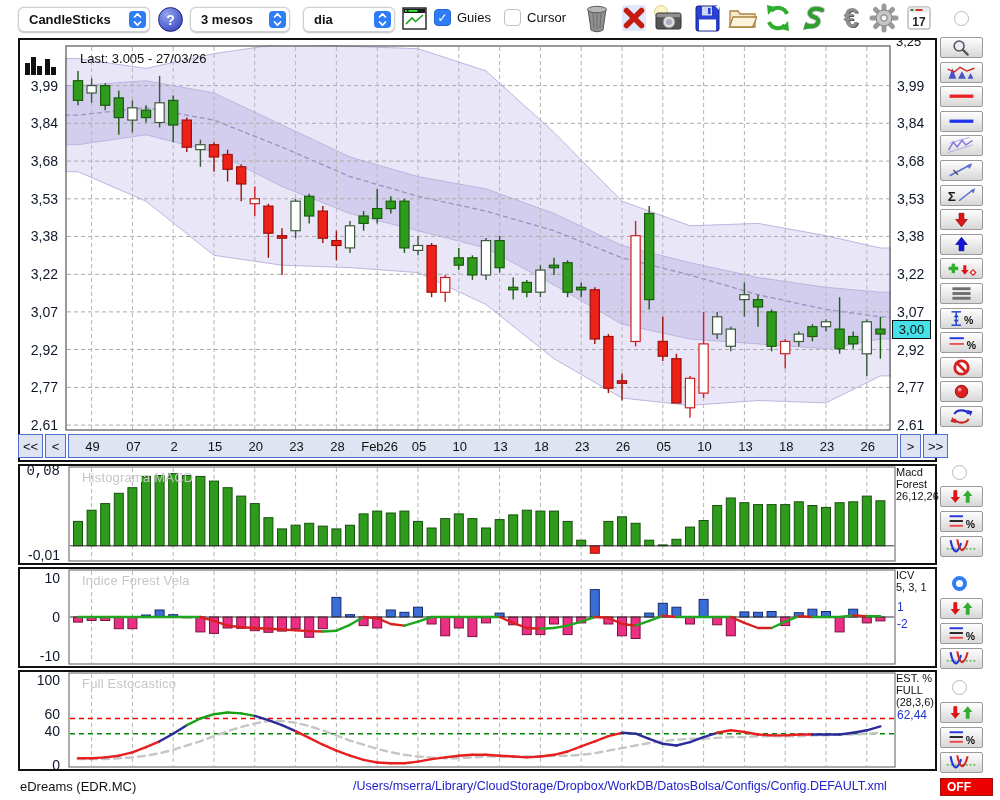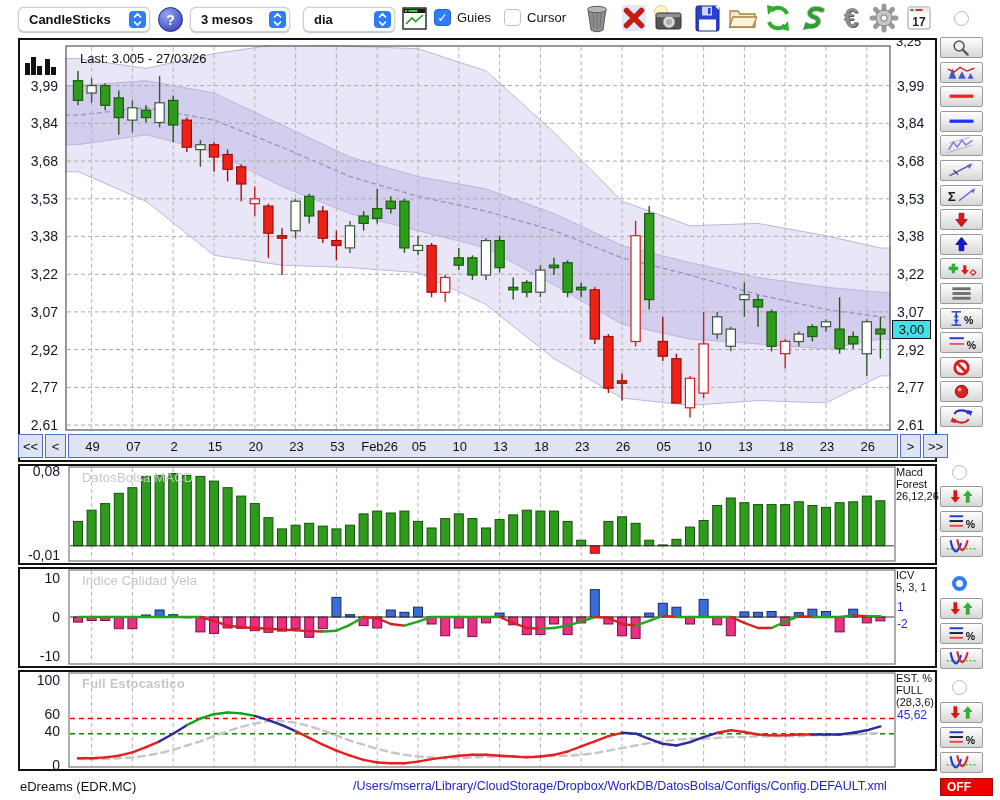--- a/index.html
+++ b/index.html
@@ -405,21 +405,21 @@
   <div class="navbtn" style="left:18px;width:25px;">&lt;&lt;</div>
   <div class="navbtn" style="left:45px;width:21px;">&lt;</div>
   <div id="date-strip">
       <div id="date-labels" style="position:absolute;left:0;top:0;width:100%;height:100%;">
         <div class="dlab" style="left: 6.6px;">49</div>
         <div class="dlab" style="left: 47.4px;">07</div>
         <div class="dlab" style="left: 88.2px;">2</div>
         <div class="dlab" style="left: 129px;">15</div>
         <div class="dlab" style="left: 169.8px;">20</div>
         <div class="dlab" style="left: 210.6px;">23</div>
-        <div class="dlab" style="left: 251.4px;">53</div>
+        <div class="dlab" style="left: 251.4px;">28</div>
         <div class="dlab" style="left: 292.2px;">Feb26</div>
         <div class="dlab" style="left: 333px;">05</div>
         <div class="dlab" style="left: 373.8px;">10</div>
         <div class="dlab" style="left: 414.6px;">13</div>
         <div class="dlab" style="left: 455.4px;">18</div>
         <div class="dlab" style="left: 496.2px;">23</div>
         <div class="dlab" style="left: 537px;">26</div>
         <div class="dlab" style="left: 577.8px;">05</div>
         <div class="dlab" style="left: 618.6px;">10</div>
         <div class="dlab" style="left: 659.4px;">13</div>
@@ -510,24 +510,24 @@
       <rect x="739.9" y="39.5" width="9" height="40.3" fill="#2f9b1c" stroke="#17500c" stroke-width="1"></rect>
       <rect x="753.5" y="41.4" width="9" height="38.4" fill="#2f9b1c" stroke="#17500c" stroke-width="1"></rect>
       <rect x="767.1" y="36.7" width="9" height="43.1" fill="#2f9b1c" stroke="#17500c" stroke-width="1"></rect>
       <rect x="780.7" y="35.8" width="9" height="44.1" fill="#2f9b1c" stroke="#17500c" stroke-width="1"></rect>
       <rect x="794.3" y="30.1" width="9" height="49.7" fill="#2f9b1c" stroke="#17500c" stroke-width="1"></rect>
       <rect x="807.9" y="34.8" width="9" height="45.0" fill="#2f9b1c" stroke="#17500c" stroke-width="1"></rect>
       <line x1="2" x2="826" y1="79.8" y2="79.8" stroke="#333" stroke-width="1"></line>
       <rect x="1" y="1" width="826" height="94" fill="none" stroke="#777" stroke-width="1.2"></rect>
     </svg>
   <div id="macd-ticks" class="axis" style="left:18px;top:466px;width:46px;height:96px;">
-      <div class="ptick" style="top: -3.1875px;">0,08</div>
+      <div class="ptick" style="top: -3.1875px; font-family: Liberation Mono, monospace;">0,08</div>
       <div class="ptick" style="top: 81.1875px;">-0,01</div>
     </div>
-  <div class="watermark" style="left:82px;top:470px;">DatosBolsa MACD</div>
+  <div class="watermark" style="left:82px;top:470px;">Histograma MACD</div>
   <div class="rlabel" style="top:466px;">
     <div>Macd</div>
       <div>Forest</div>
       <div>26,12,26</div>
   </div>
 
   <div id="icv-frame" class="frame"></div>
   <svg id="icv-plot" class="plot" width="828" height="96" style="left:68px;top:569px;">
       <line x1="23.6" x2="23.6" y1="2" y2="94" stroke="#b5b5b5" stroke-width="1" stroke-dasharray="4 3"></line>
       <line x1="64.4" x2="64.4" y1="2" y2="94" stroke="#b5b5b5" stroke-width="1" stroke-dasharray="4 3"></line>
@@ -669,21 +669,21 @@
       <line x1="771.6" y1="48.0" x2="785.2" y2="46.4" stroke="#1fa51f" stroke-width="2.4" stroke-linecap="round"></line>
       <line x1="785.2" y1="46.4" x2="798.8" y2="47.2" stroke="#d62020" stroke-width="2.4" stroke-linecap="round"></line>
       <line x1="798.8" y1="47.2" x2="812.4" y2="47.2" stroke="#1fa51f" stroke-width="2.4" stroke-linecap="round"></line>
       <rect x="1" y="1" width="826" height="94" fill="none" stroke="#777" stroke-width="1.2"></rect>
     </svg>
   <div id="icv-ticks" class="axis" style="left:18px;top:569px;width:46px;height:96px;">
       <div class="ptick" style="top: 0.869565px;">10</div>
       <div class="ptick" style="top: 40px;">0</div>
       <div class="ptick" style="top: 79.1304px;">-10</div>
     </div>
-  <div class="watermark" style="left:82px;top:573px;">Indice Calidad Vela</div>
+  <div class="watermark" style="left:82px;top:573px;">Indice Forest Vela</div>
   <div class="rlabel" style="top:569px;">
     <div>ICV</div>
       <div>5, 3, 1</div>
   </div>
   <div class="rvalue" style="top:600px;">1</div>
   <div class="rvalue" style="top:617px;">-2</div>
 
   <div id="stoch-frame" class="frame"></div>
   <svg id="stoch-plot" class="plot" width="828" height="96" style="left:68px;top:672px;">
       <line x1="23.6" x2="23.6" y1="2" y2="94" stroke="#b5b5b5" stroke-width="1" stroke-dasharray="4 3"></line>
@@ -769,27 +769,27 @@
       <line x1="785.2" y1="60.8" x2="798.8" y2="58.3" stroke="#2b2b9a" stroke-width="2.4" stroke-linecap="round"></line>
       <line x1="798.8" y1="58.3" x2="812.4" y2="54.4" stroke="#2b2b9a" stroke-width="2.4" stroke-linecap="round"></line>
       <rect x="1" y="1" width="826" height="94" fill="none" stroke="#777" stroke-width="1.2"></rect>
     </svg>
   <div id="stoch-ticks" class="axis" style="left:18px;top:672px;width:46px;height:124px;">
       <div class="ptick" style="top: 0.384615px;">100</div>
       <div class="ptick" style="top: 34.2308px;">60</div>
       <div class="ptick" style="top: 51.1538px;">40</div>
       <div class="ptick" style="top: 85px;">0</div>
     </div>
-  <div class="watermark" style="left:82px;top:676px;font-weight:bold;">Full Estocastico</div>
+  <div class="watermark" style="left:82px;top:676px;">Full Estocastico</div>
   <div class="rlabel" style="top:672px;">
     <div>EST. %</div>
       <div>FULL</div>
       <div>(28,3,6)</div>
   </div>
-  <div class="rvalue" style="top:708px;">45,62</div>
+  <div class="rvalue" style="top:708px;">62,44</div>
 
   <div class="sbtn" style="top:37px;">
       <svg width="43" height="21" viewBox="0 0 43 21">
         <circle cx="19" cy="9" r="5.2" fill="#e8eef8" stroke="#555" stroke-width="1.6"></circle>
         <line x1="23" y1="13" x2="28" y2="18" stroke="#555" stroke-width="2.4" stroke-linecap="round"></line>
       </svg>
     </div>
   <div class="sbtn" style="top:62px;">
       <svg width="43" height="21" viewBox="0 0 43 21">
         <path d="M8 17 L12 6 L16 17 Z" fill="#4656c8"></path>

